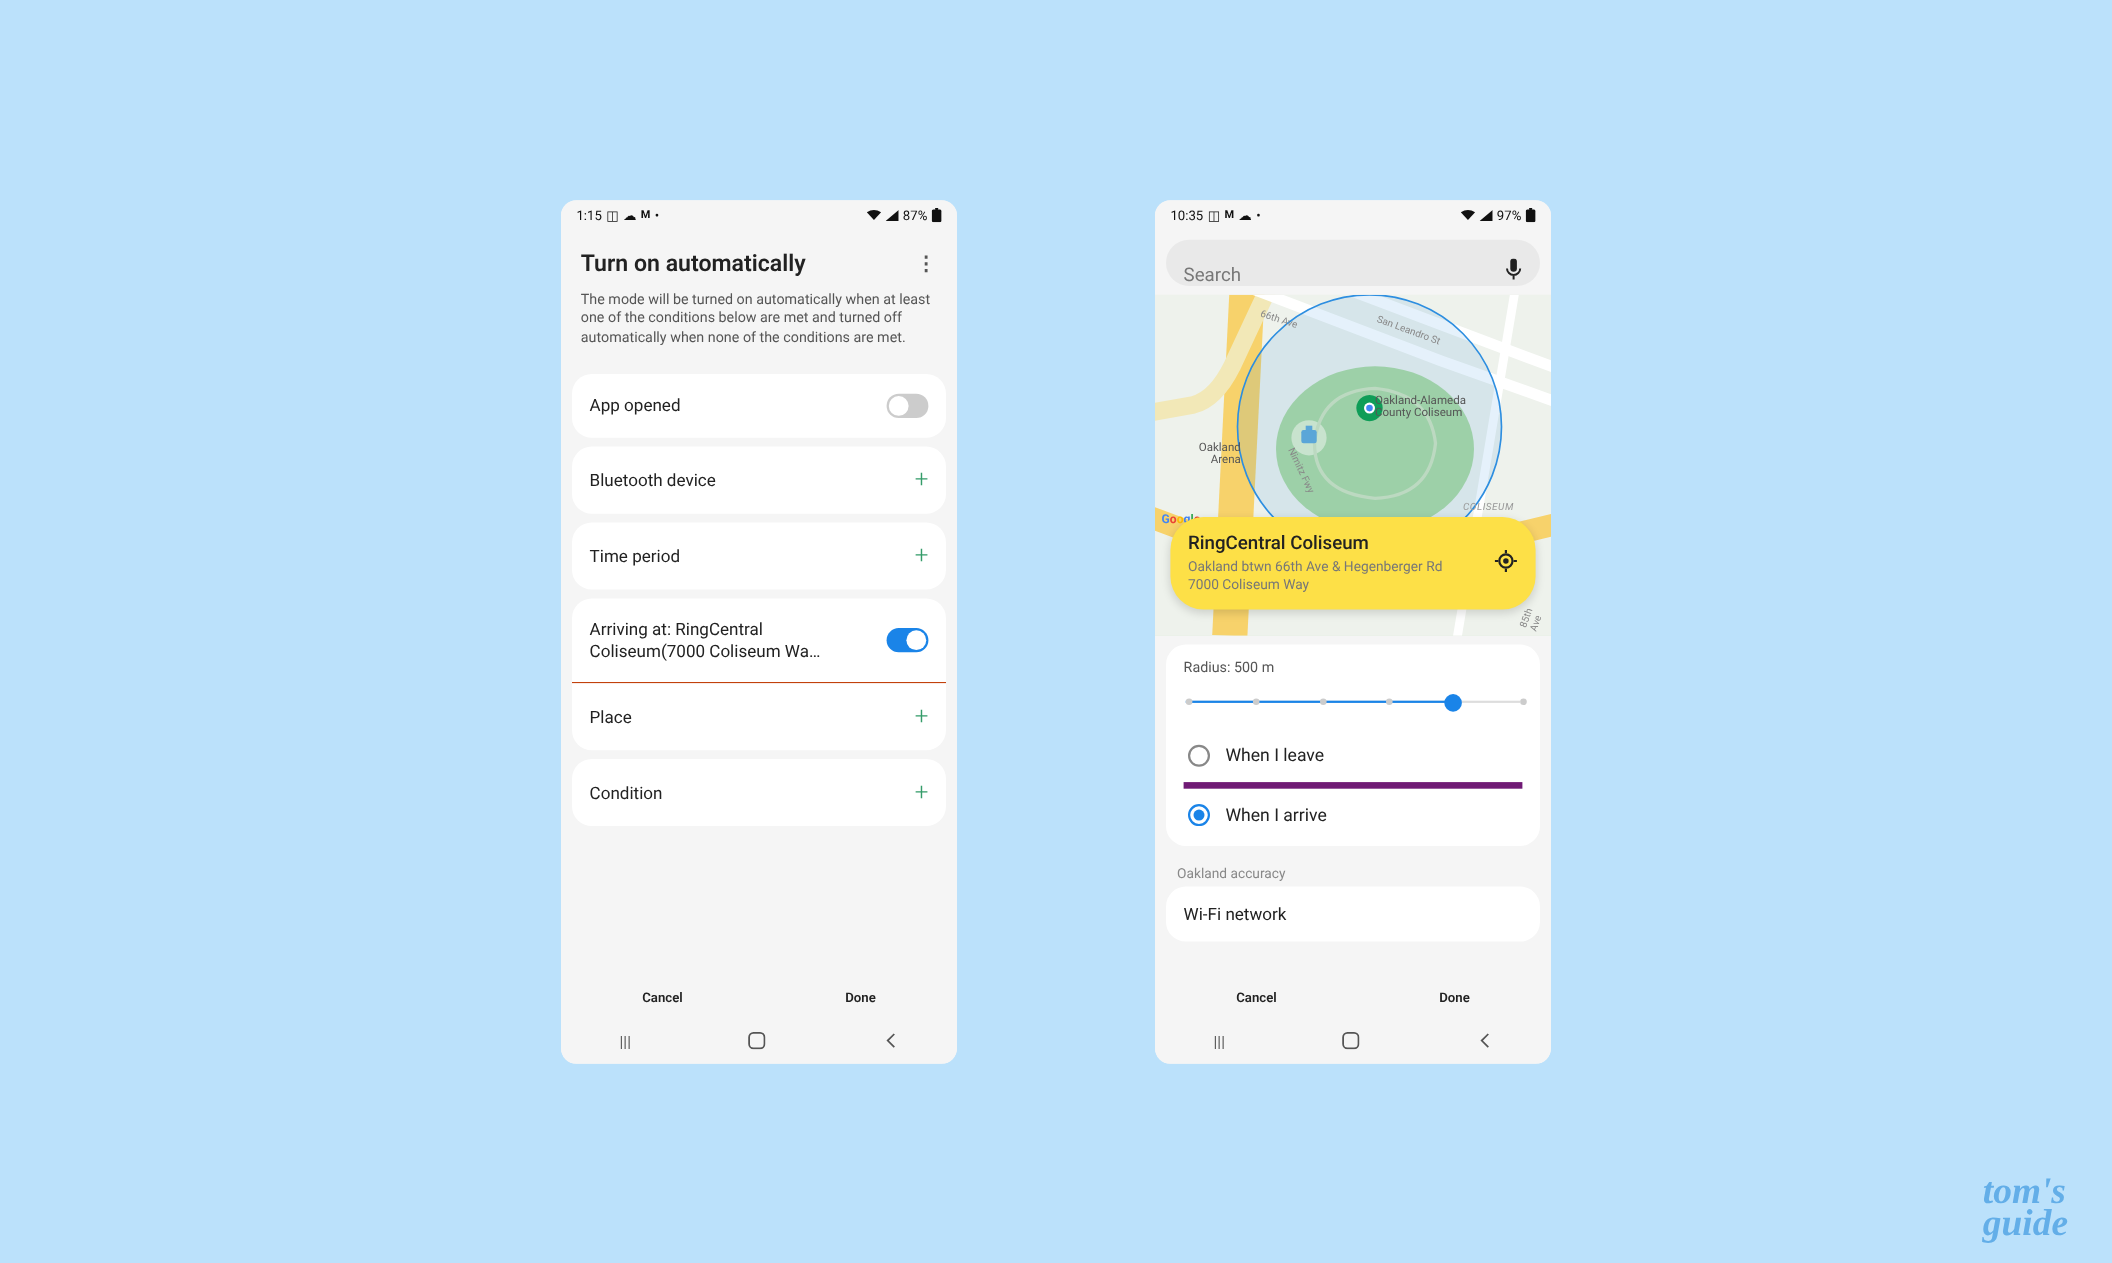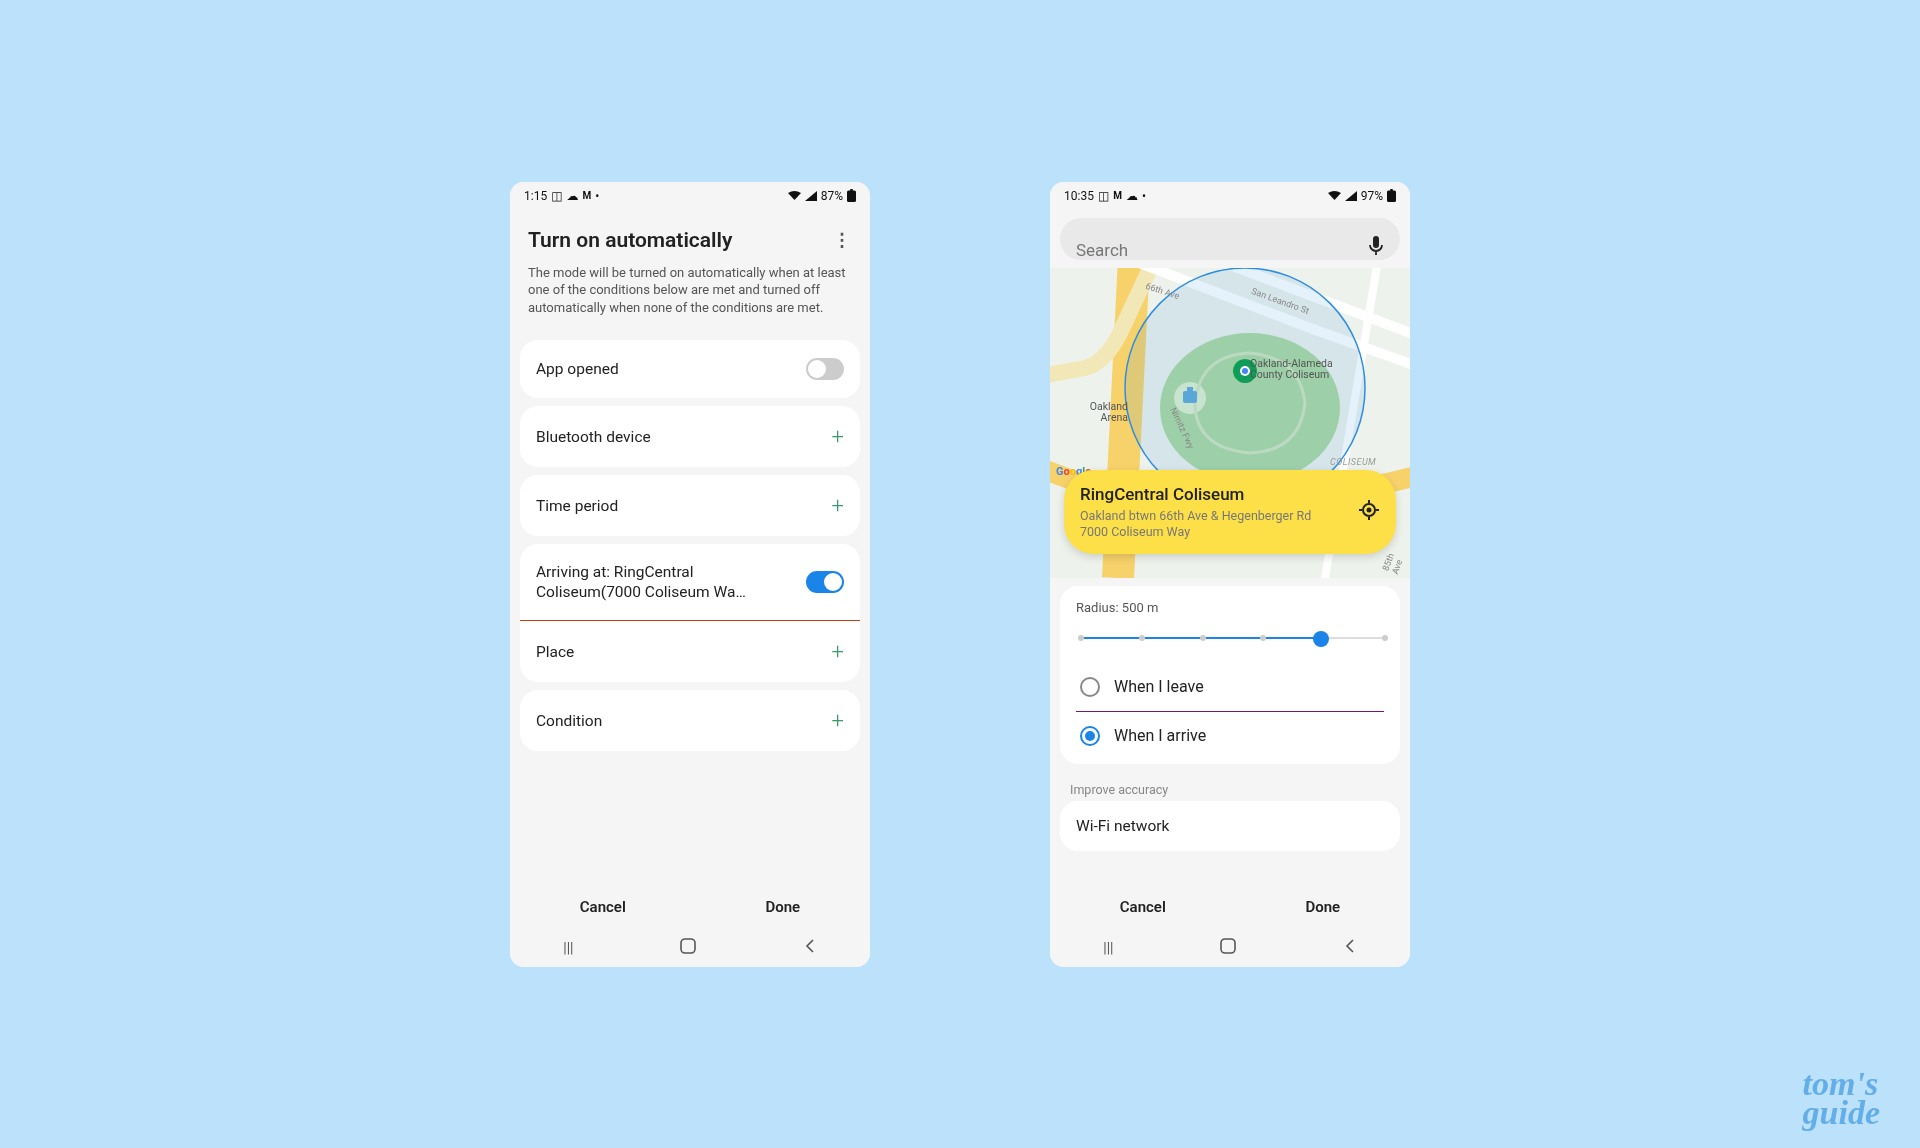--- a/index.html
+++ b/index.html
@@ -49,21 +49,21 @@
   .toggle::after {
     content: ""; position: absolute; width: 18px; height: 18px; border-radius: 50%;
     background: #fff; top: 2px;
   }
   .toggle.off::after { left: 2px; background: #fff; }
   .toggle.on::after { right: 2px; }
   .plus { color: #359c6a; font-size: 22px; font-weight: 300; }
   .row-text-multi { font-size: 15.5px; line-height: 1.3; color: #222; max-width: 250px; }
   .bottom-bar {
     display: flex; justify-content: space-around; align-items: center;
-    height: 44px; background: #f5f5f5; font-weight: 600; font-size: 15px;
+    height: 44px; background: #f5f5f5; font-weight: 600; font-size: 12px;
   }
   .nav-bar {
     display: flex; justify-content: space-around; align-items: center;
     height: 38px; background: #f5f5f5; color: #555;
   }
   .nav-bar span { font-size: 14px; }
 
   
   .search-wrap { padding: 8px 10px; }
   .search-pill {
@@ -88,21 +88,21 @@
   .map-road { position: absolute; font-size: 9px; color: #888;}
 
   .radius-card { background:#fff; border-radius: 18px; margin: 8px 10px; padding: 14px 16px 4px; }
   .radius-title { font-size: 13px; color: #555; margin-bottom: 16px; }
   .slider { position: relative; height: 14px; margin: 8px 2px 18px; }
   .slider .track { position:absolute; top:6px; left:0; right:0; height:2px; background:#ddd; }
   .slider .fill { position:absolute; top:6px; left:0; height:2px; background:#1a84e8; }
   .slider .tick { position:absolute; top:4px; width:6px; height:6px; border-radius:50%; background:#ccc; }
   .slider .thumb { position:absolute; top:0; width:16px; height:16px; border-radius:50%; background:#1a84e8; transform:translateX(-8px);}
   .radius-row { display:flex; align-items:flex-start; gap:14px; padding:14px 4px; font-size:16px; color:#222;}
-  .radius-row + .radius-row { border-top: 1px solid #701a75; }
+  .radius-row + .radius-row { border-top: 6px solid #701a75; }
   .radio { width:20px; height:20px; border:2px solid #888; border-radius:50%; display:flex; align-items:center; justify-content:center;}
   .radio.sel { border-color:#1a84e8; }
   .radio.sel::after { content:""; width:10px; height:10px; border-radius:50%; background:#1a84e8;}
   .section-label { font-size: 12.5px; color:#888; padding: 10px 20px 4px;}
   .wifi-card { background:#fff; border-radius: 18px; margin: 0 10px; padding: 16px; font-size:15.5px;}
   .wm {
     position: absolute; right: 40px; bottom: 20px;
     font-family: Georgia, 'Times New Roman', serif;
     font-style: italic; font-weight: 700;
     color: #5aa9e6; font-size: 34px; line-height: 0.85;
@@ -315,21 +315,21 @@
       <div class="radius-row">
         <span class="radio"></span>
         <span>When I leave</span>
       </div>
       <div class="radius-row">
         <span class="radio sel"></span>
         <span>When I arrive</span>
       </div>
     </div>
 
-    <div class="section-label">Improve accuracy</div>
+    <div class="section-label">Oakland accuracy</div>
     <div class="wifi-card">
       <span>Wi-Fi network</span>
     </div>
   </div>
 
   <div class="bottom-bar">
     <span>Cancel</span>
     <span>Done</span>
   </div>
   <div class="nav-bar">

